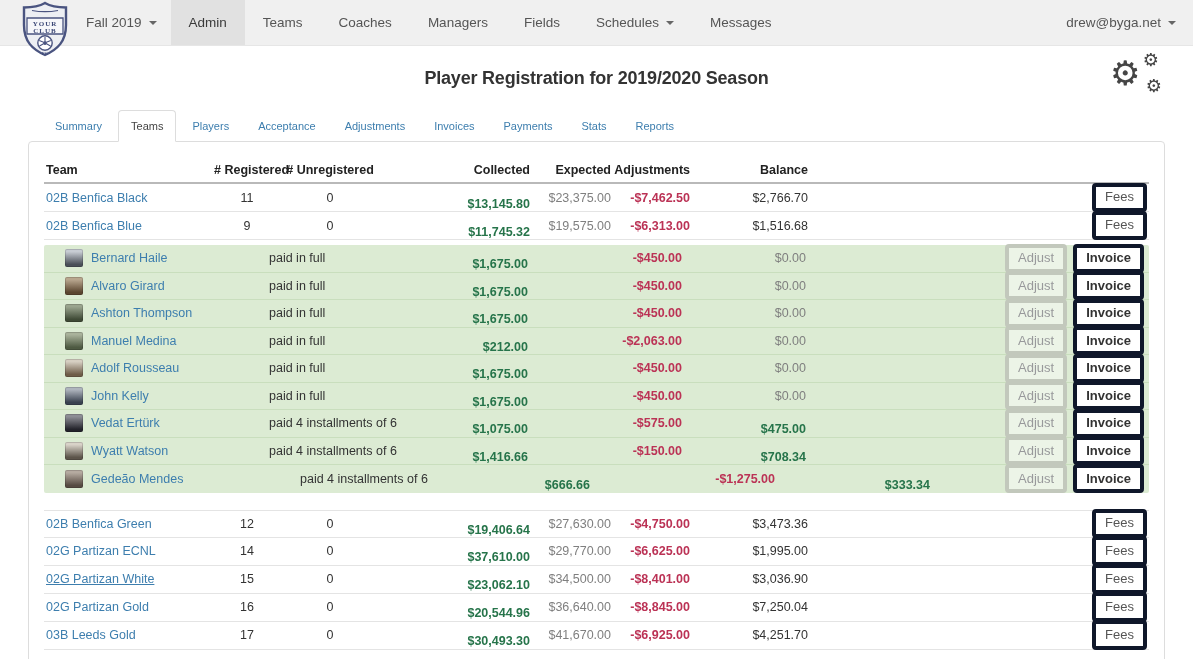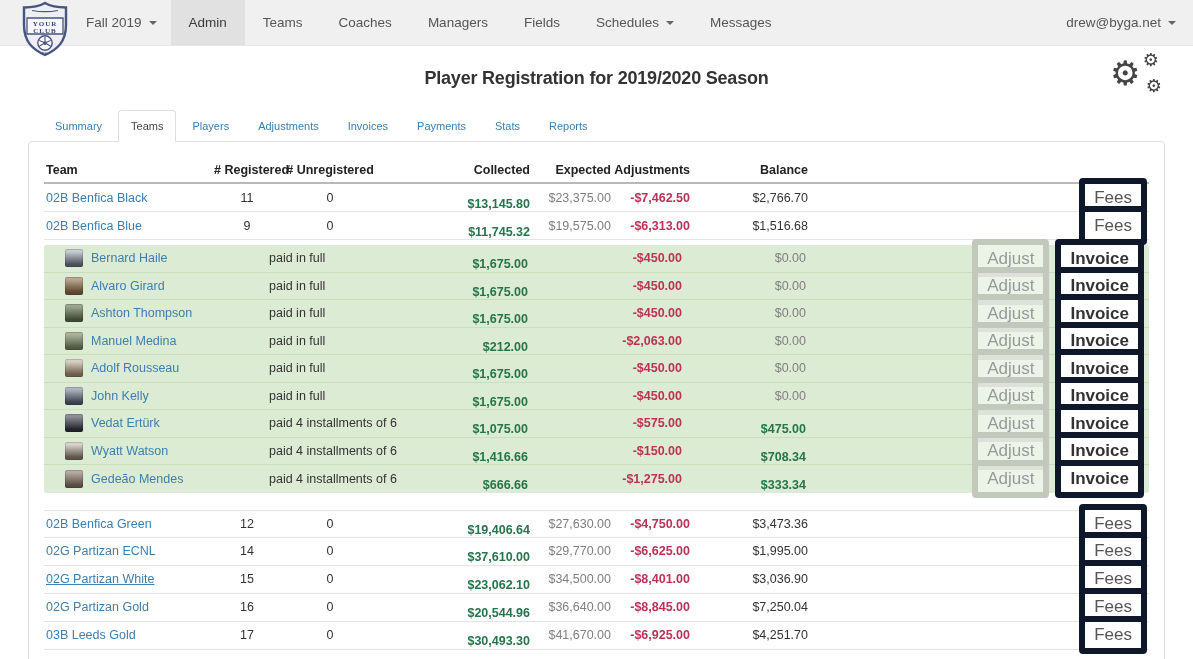--- a/index.html
+++ b/index.html
@@ -74,32 +74,32 @@
   .pos { color:var(--pos,#26744a); font-weight:bold;margin-top:12px; }
   .neg { color:var(--neg,#bb3255); font-weight:bold; }
   .mut { color:#7f7f7f; font-weight:normal; }
   .bal { color:#333; }
   
   .pblock { background:var(--hl,#dcebd3); margin:5px 0 17px; border-radius:2px; }
   .prow {
     display:flex; align-items:center; height:27.5px;
     border-bottom:1px solid #c9debd; font-size:12.5px; color:#333;
   }
-  .prow:last-child { border-bottom:none; }
+  .prow:last-child { border-bottom:none;gap:31px; }
   .c.player { width:225px; display:flex; align-items:center; gap:8px; padding-left:21px; }
   .avatar { width:18px; height:18px; border-radius:2px; flex:none; box-shadow:0 0 0 1px rgba(0,0,0,0.15) inset; }
   .c.status { width:200px; }
   .c.pcol { width:59px;  text-align:right; }
   .c.padj { width:154px; text-align:right; }
   .c.pbal { width:124px; text-align:right; }
   .c.pact { flex:1; display:flex; justify-content:flex-end; gap:6px; padding-right:5px; }
   
   .btn {
-    font-family:inherit; font-size:17px; line-height:1.25; padding:2.5px 9px;
-    border:6px solid #0f172a; border-radius:4px; background:#fff; color:#555; cursor:pointer;
+    font-family:inherit; font-size:13px; line-height:1.25; padding:2.5px 9px;
+    border:4px solid #0f172a; border-radius:4px; background:#fff; color:#555; cursor:pointer;
   }
   .btn.adjust { color:#98999b; background:rgba(255,255,255,0.45); border-color:#c2c8bc; }
   .btn.invoice { color:#333; font-weight:bold; }
 </style>
 </head>
 <body>
 
 <header class="navbar">
   <a class="logo">
     <svg width="52" height="56" viewBox="0 0 52 56">
@@ -160,20 +160,21 @@
     <span class="g1">⚙</span>
     <span class="g2">⚙</span>
     <span class="g3">⚙</span>
   </div>
 </section>
 
 <nav class="tabs" id="tabs">
     <div class="tab">Summary</div>
     <div class="tab active">Teams</div>
     <div class="tab">Players</div>
+    <div class="tab">Acceptance</div>
     <div class="tab">Adjustments</div>
     <div class="tab">Invoices</div>
     <div class="tab">Payments</div>
     <div class="tab">Stats</div>
     <div class="tab">Reports</div>
   </nav>
 
 <div class="panel">
   <div class="table">
     <div class="thead">

